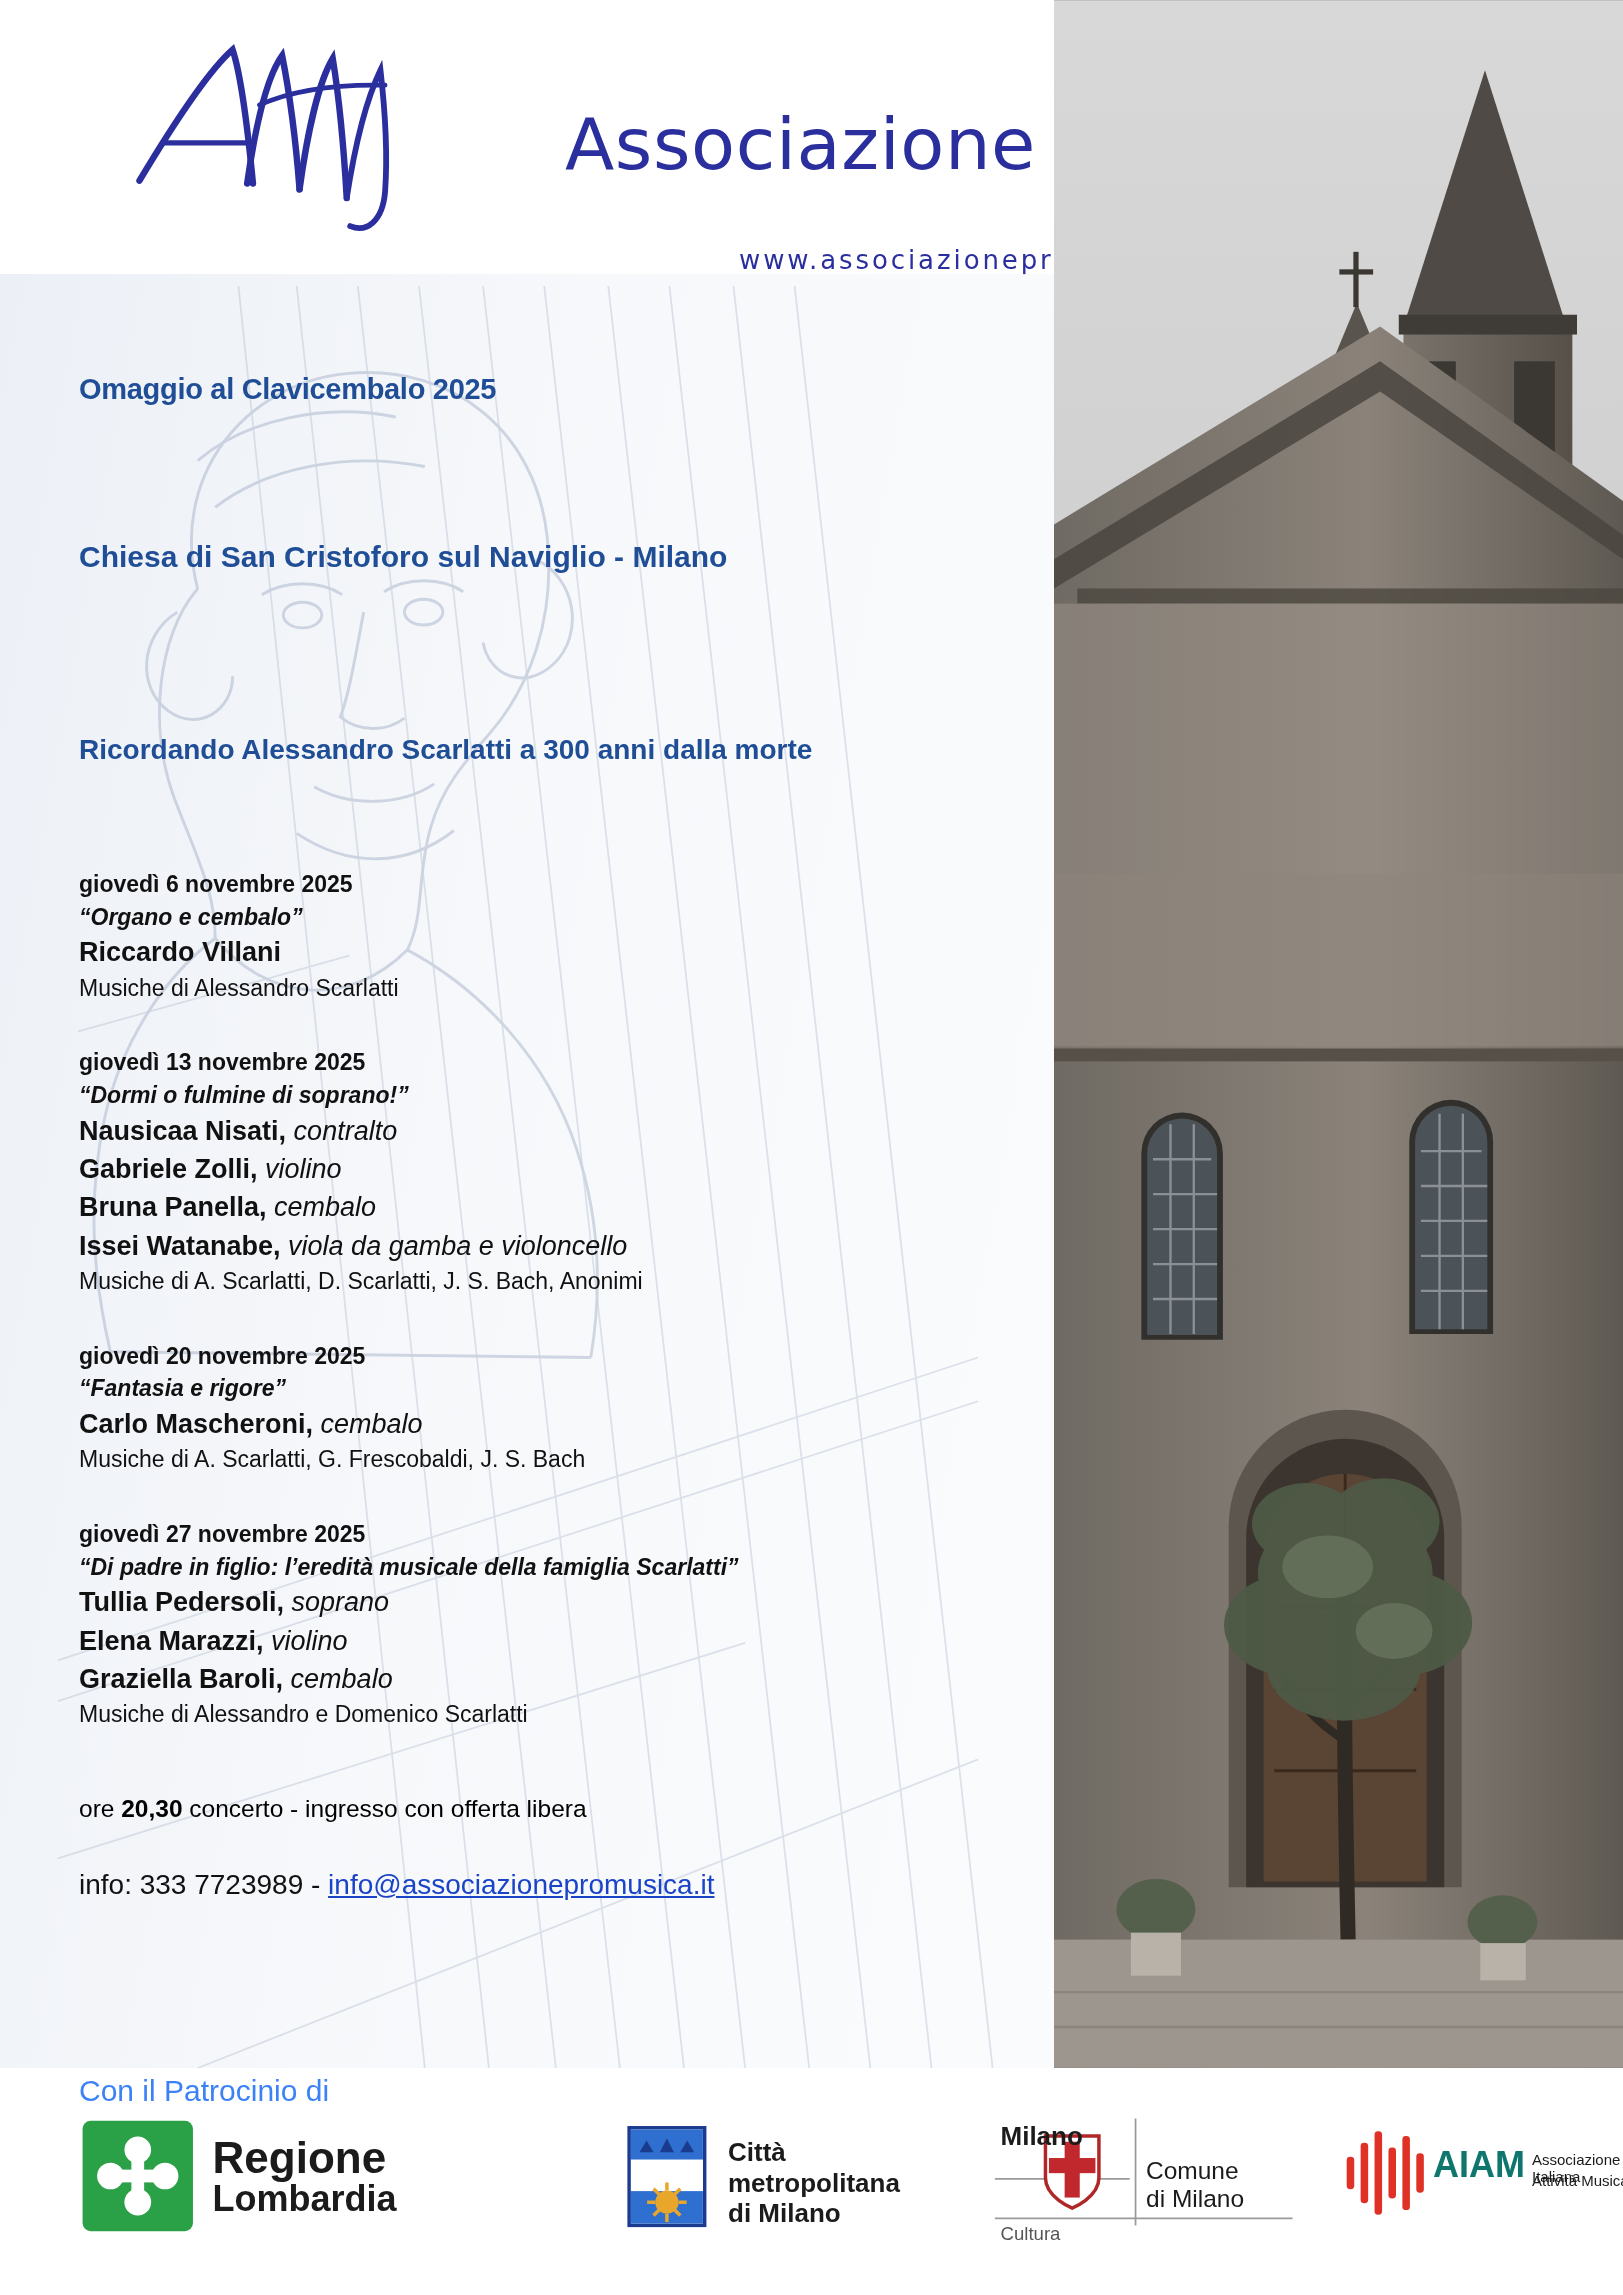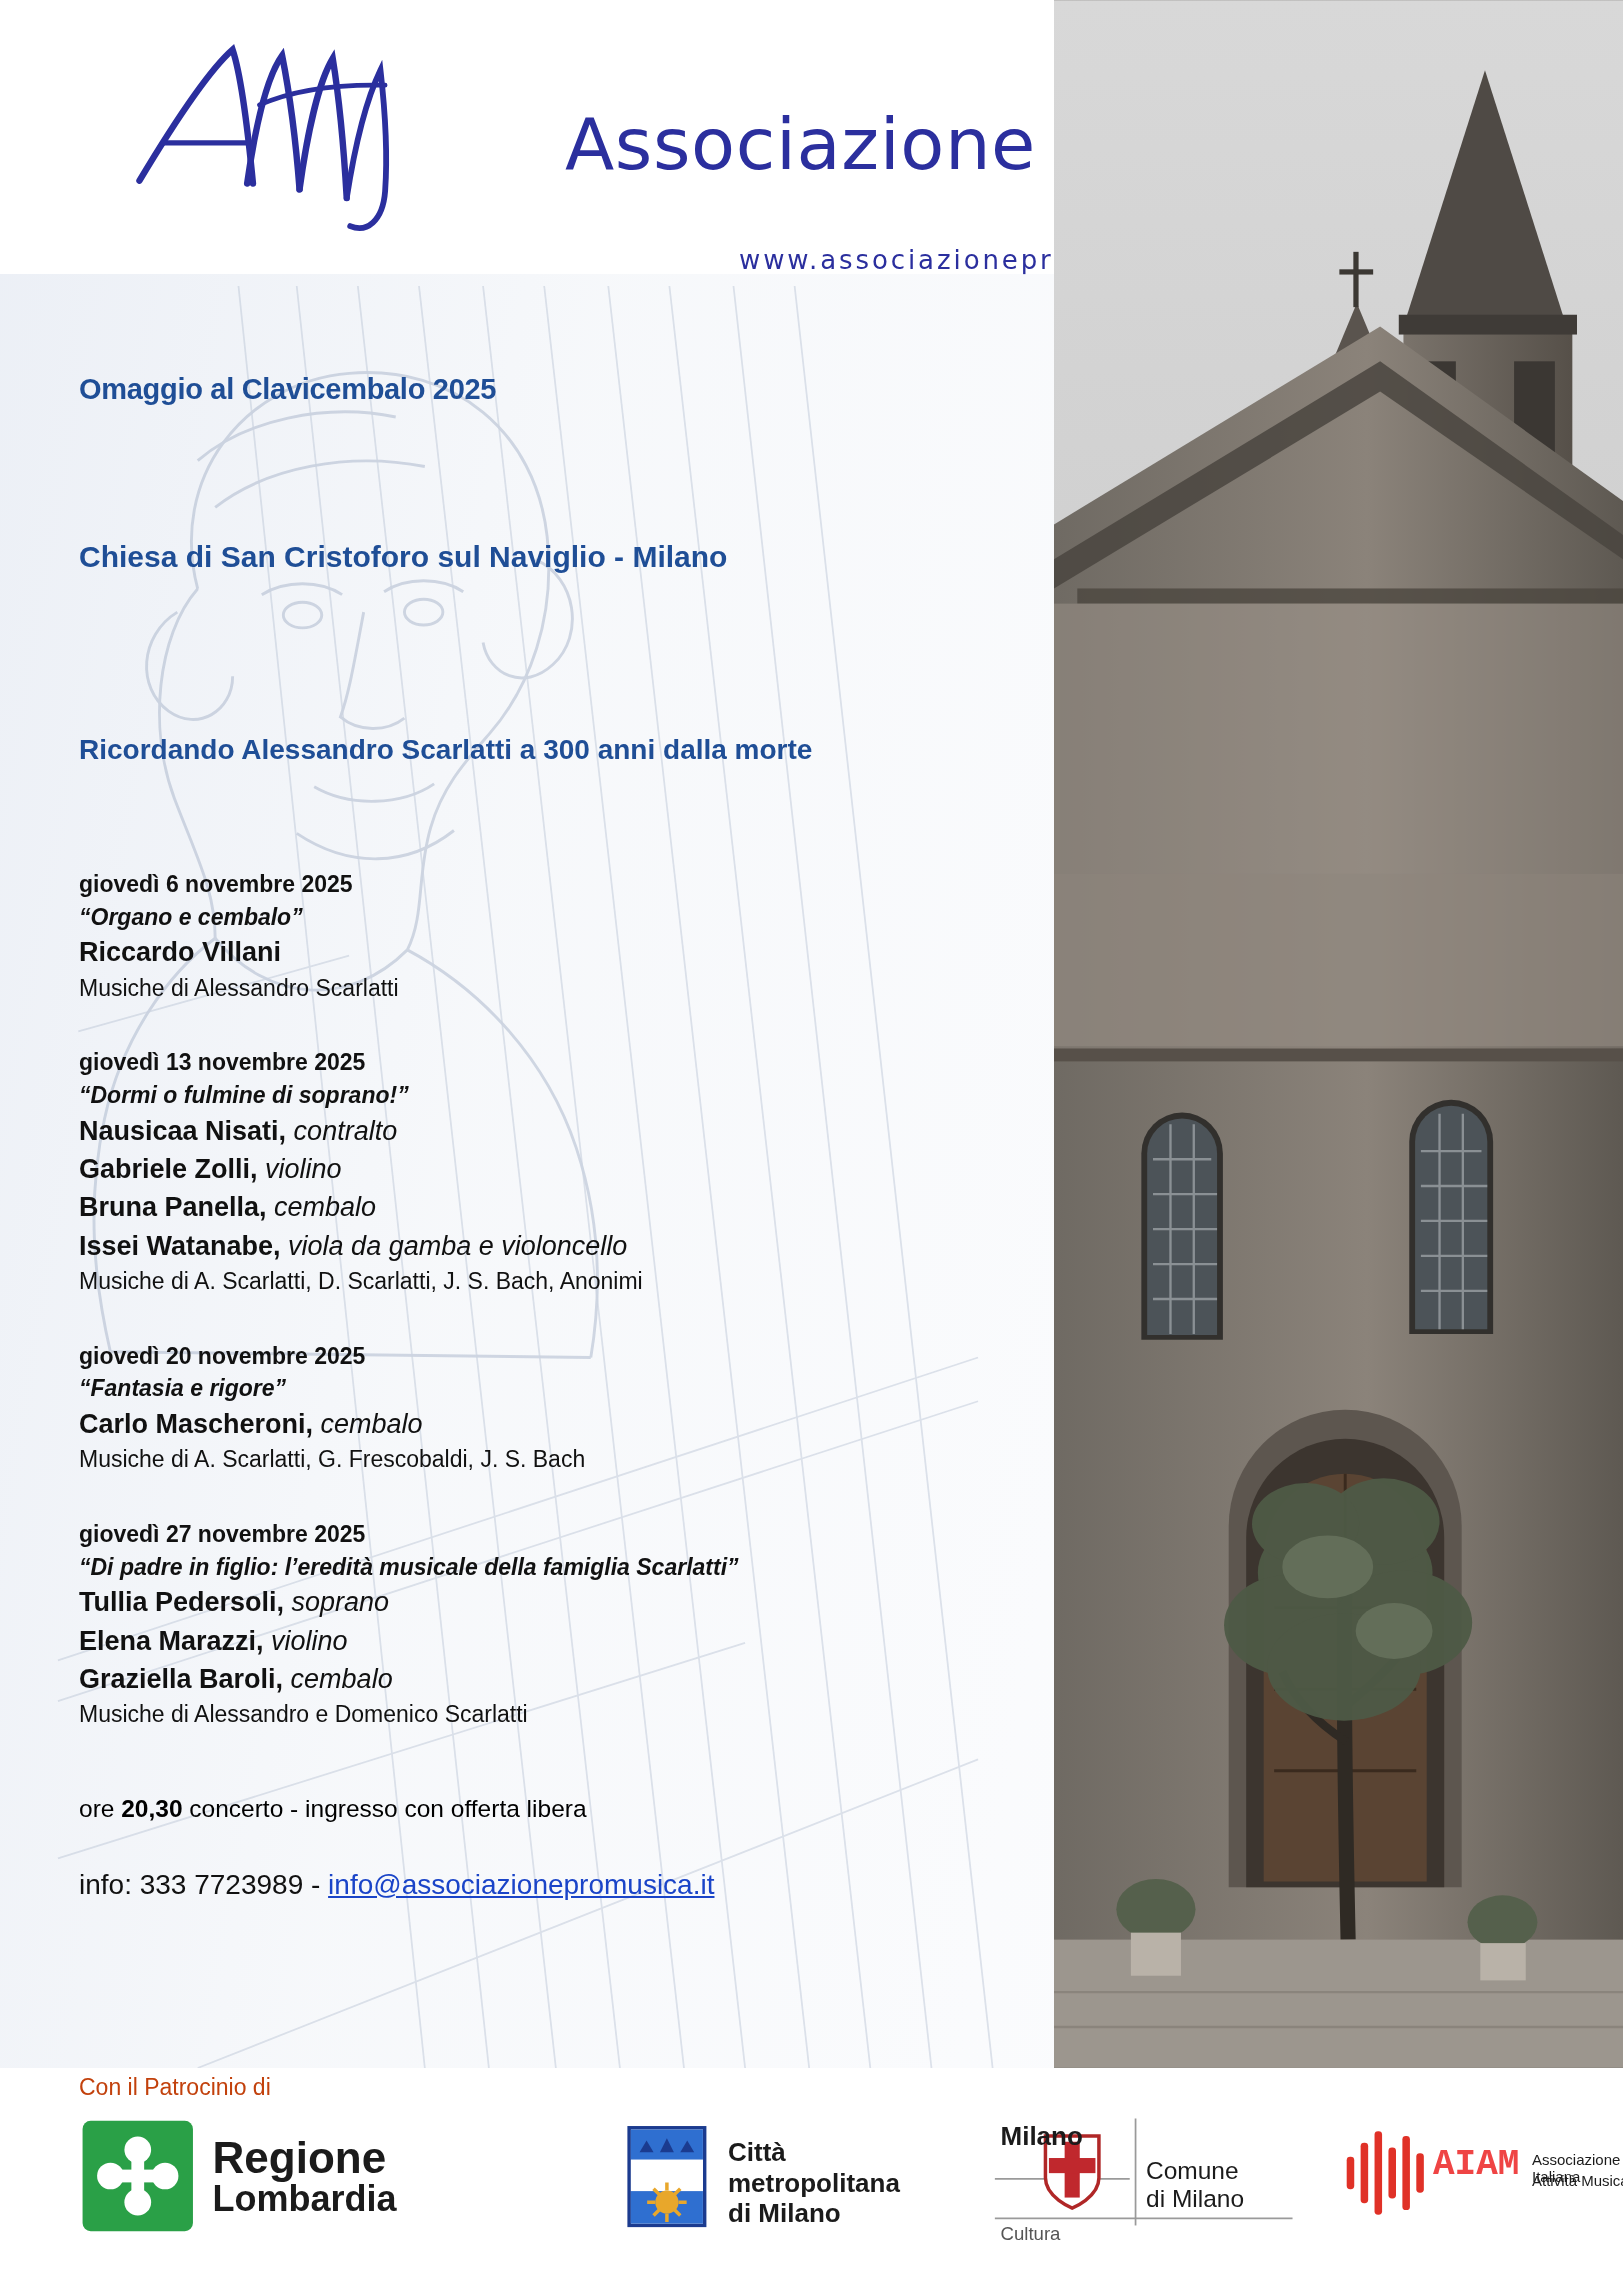--- a/index.html
+++ b/index.html
@@ -187,22 +187,22 @@
     left: 0;
     top: 2068px;
     width: 1623px;
     height: 228px;
     background: #ffffff;
   }
   .patron-label {
     position: absolute;
     left: 79px;
     top: 5.8px;
-    font-size: 23px;
-    color: #c2410c;
+    font-size: 30px;
+    color: #3b82f6;
   }
   .logos-row {
     position: absolute;
     left: 70px;
     top: 47px;
     width: 1514px;
     height: 169px;
   }
   .logo-item {
     position: absolute;
@@ -537,20 +537,20 @@
       <svg width="315" height="116" viewBox="0 0 540 200" xmlns="http://www.w3.org/2000/svg">
         <g fill="#e03127">
           <rect x="10" y="72" width="13" height="56" rx="6"></rect>
           <rect x="34" y="48" width="13" height="104" rx="6"></rect>
           <rect x="58" y="28" width="13" height="144" rx="6"></rect>
           <rect x="82" y="56" width="13" height="88" rx="6"></rect>
           <rect x="106" y="36" width="13" height="128" rx="6"></rect>
           <rect x="130" y="66" width="13" height="68" rx="6"></rect>
         </g>
       </svg>
-      <div style="position:absolute; left:93px; top:29px; font-size:36px; font-weight:bold; color:#ef4444;font-family:Liberation Mono, monospace;">AIAM</div>
+      <div style="position:absolute; left:93px; top:29px; font-size:36px; font-weight:bold; color:#0f766e;">AIAM</div>
       <div style="position:absolute; left:192px; top:36px; font-size:15px; color:#1b1b1b;">Associazione Italiana</div>
       <div style="position:absolute; left:192px; top:57px; font-size:15px; color:#1b1b1b;">Attività Musicali</div>
     </div>
 
   </div>
 </div>
 
 
 </body></html>

